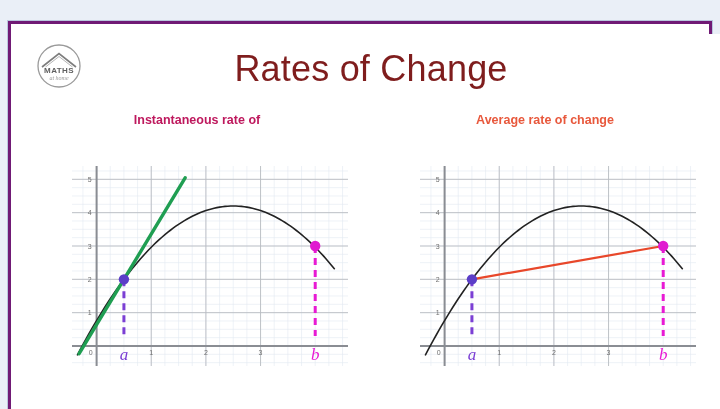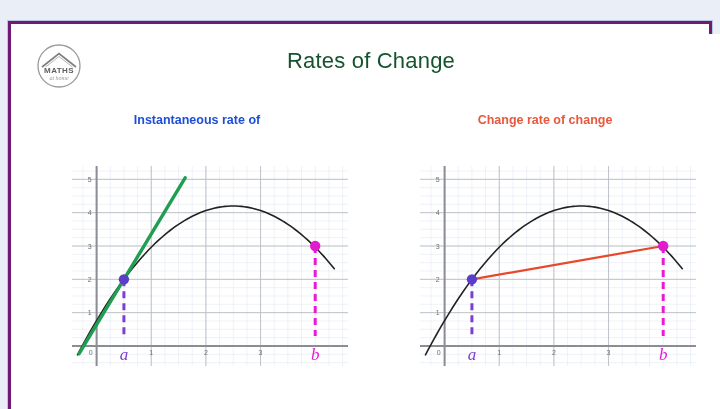--- a/index.html
+++ b/index.html
@@ -45,43 +45,43 @@
     left: 9px; top: 6px;
     width: 56px; height: 56px;
   }
 
   
   #page-title {
     position: absolute;
     left: 0; top: 14px;
     width: 698px;
     text-align: center;
-    font-size: 22px;
+    font-size: 36px;
     font-weight: 400;
-    color: #14532d;
+    color: #7f1d1d;
     letter-spacing: 0.2px;
   }
 
   
   .panel {
     position: absolute;
     top: 78px;
     width: 330px;
     height: 300px;
   }
   #panel-left  { left: 10px; }
   #panel-right { left: 358px; }
 
   .panel-caption {
     text-align: center;
     font-size: 12.5px;
     line-height: 16px;
     font-weight: 600;
   }
-  #caption-left  { color: #1d4ed8; }
+  #caption-left  { color: #be185d; }
   #caption-right { color: #e8583c; }
 
   .graph-wrap {
     position: absolute;
     left: 0;
     top: 48px;
     width: 330px;
     height: 250px;
   }
   .graph-wrap svg { display: block; }
@@ -207,21 +207,21 @@
                 <circle cx="283.2079207920792" cy="86.00000000000001" r="5.2" fill="#e01bd0"></circle>
                 <text x="91.92079207920793" y="200.00000000000003" text-anchor="middle" class="pt-label" fill="#7b3fd4">a</text>
                 <text x="283.2079207920792" y="200.00000000000003" text-anchor="middle" class="pt-label" fill="#e81ad4">b</text>
               </g>
             </svg>
         </div>
       </div>
 
       <div class="panel" id="panel-right">
         <div class="panel-caption" id="caption-right">
-          <div>Change rate of change</div>
+          <div>Average rate of change</div>
         </div>
         <div class="graph-wrap">
           <svg id="svg-right" width="330" height="250" viewBox="0 0 330 250">
               <g>
                 <g stroke="#e3e9f2" stroke-width="0.6">
                   <line x1="50.93069306930693" y1="6" x2="50.93069306930693" y2="206"></line>
                   <line x1="64.5940594059406" y1="6" x2="64.5940594059406" y2="206"></line>
                   <line x1="78.25742574257426" y1="6" x2="78.25742574257426" y2="206"></line>
                   <line x1="91.92079207920793" y1="6" x2="91.92079207920793" y2="206"></line>
                   <line x1="105.58415841584159" y1="6" x2="105.58415841584159" y2="206"></line>

